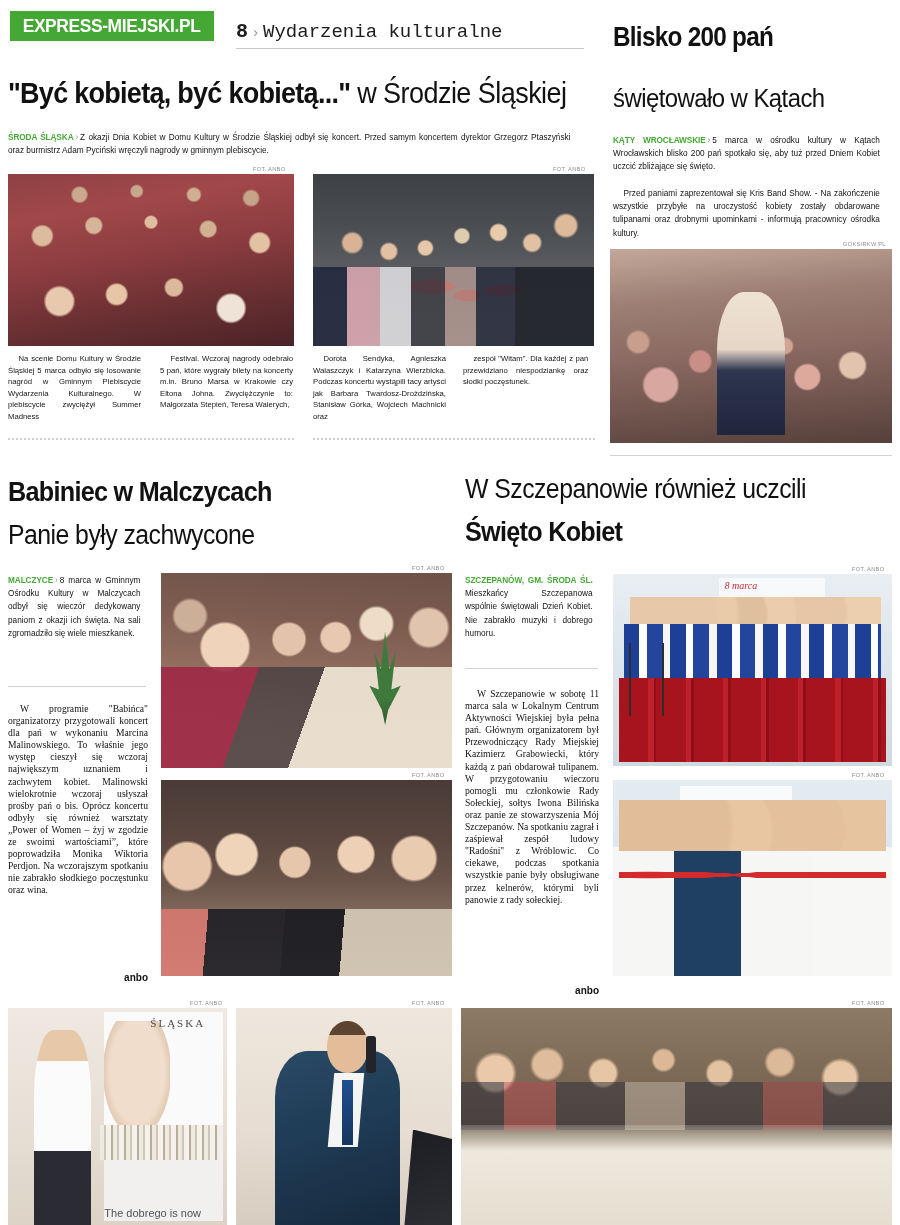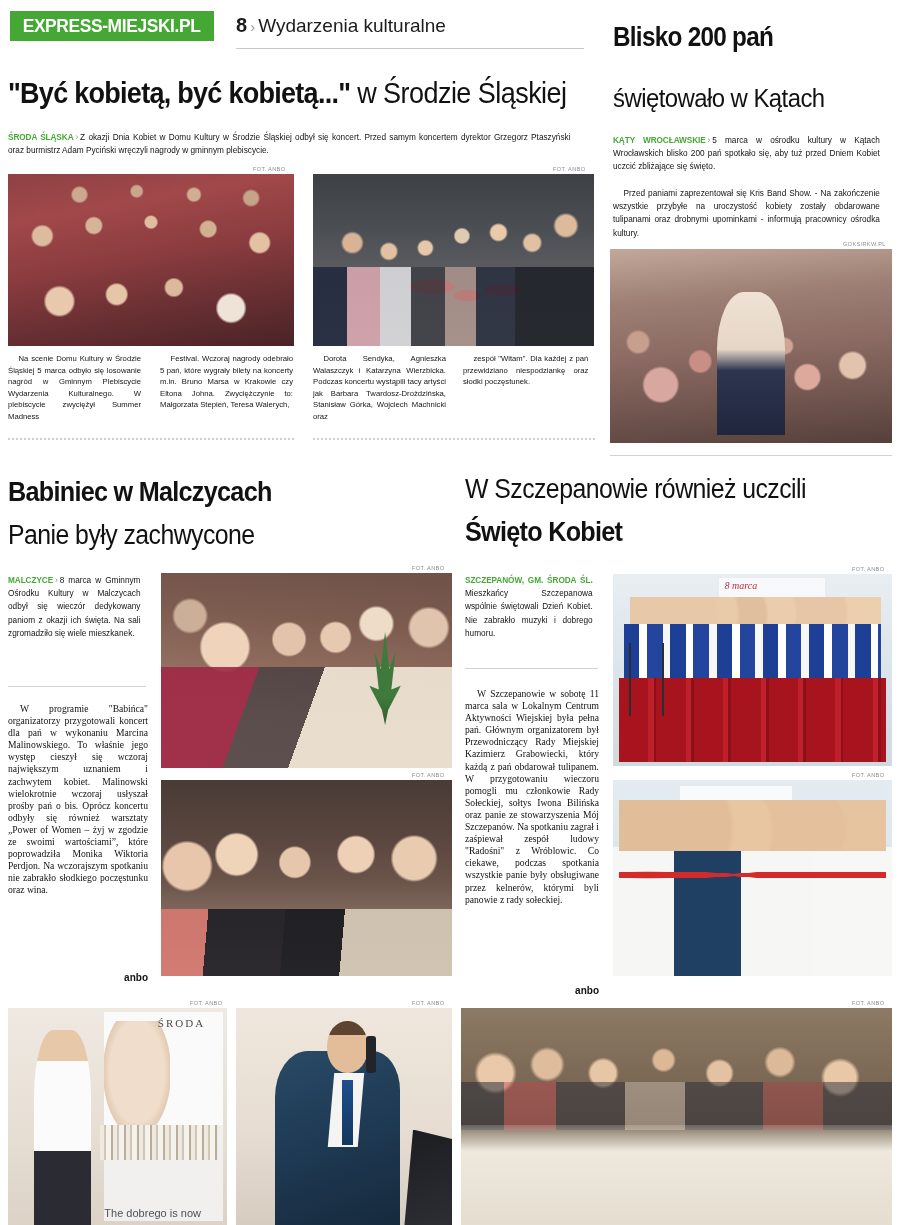--- a/index.html
+++ b/index.html
@@ -41,23 +41,23 @@
   }
   #masthead-logo span {
     color: #fff;
     font-weight: bold;
     font-size: 18.5px;
     letter-spacing: -0.4px;
     font-family: "Liberation Sans", sans-serif;
     transform: scaleX(0.94);
   }
   #section-line {
-    position: absolute; left: 236px; top: 14px;
+    position: absolute; left: 236px; top: 20px;
     font-size: 19px;
-    font-family: Liberation Sans, sans-serif;
+    font-family: Liberation Mono, monospace;
     color: #1c1c1c;
     white-space: nowrap;
   }
   #section-line .pg { font-weight: bold; font-size: 20px; }
   #section-line .chev { color: #9a9a9a; font-size: 15px; padding: 0 3px; }
   #header-rule {
     position: absolute; left: 236px; top: 48px; width: 348px;
     border-top: 1px solid #c9c9c9;
   }
 
@@ -456,21 +456,21 @@
     <div class="ph-base tbl2"></div>
   </div>
 
 <div class="credit" style="left:190px; top:1000px;">FOT. ANBO</div>
 <div class="photo" style="left:8px; top:1008px; width:219px; height:217px;">
   <div class="ph-base colway">
     <div class="banner"></div>
     <div class="face"></div>
     <div class="shelf"></div>
     <div class="woman"></div>
-    <div class="logo-txt">ŚRODA</div>
+    <div class="logo-txt">ŚLĄSKA</div>
     <div class="tagline">The dobrego is now</div>
   </div>
 </div>
 
 <div class="credit" style="left:412px; top:1000px;">FOT. ANBO</div>
 <div class="photo" style="left:236px; top:1008px; width:216px; height:217px;">
   <div class="ph-base speaker">
     <div class="screen"></div>
     <div class="suit"></div>
     <div class="shirt"></div>

